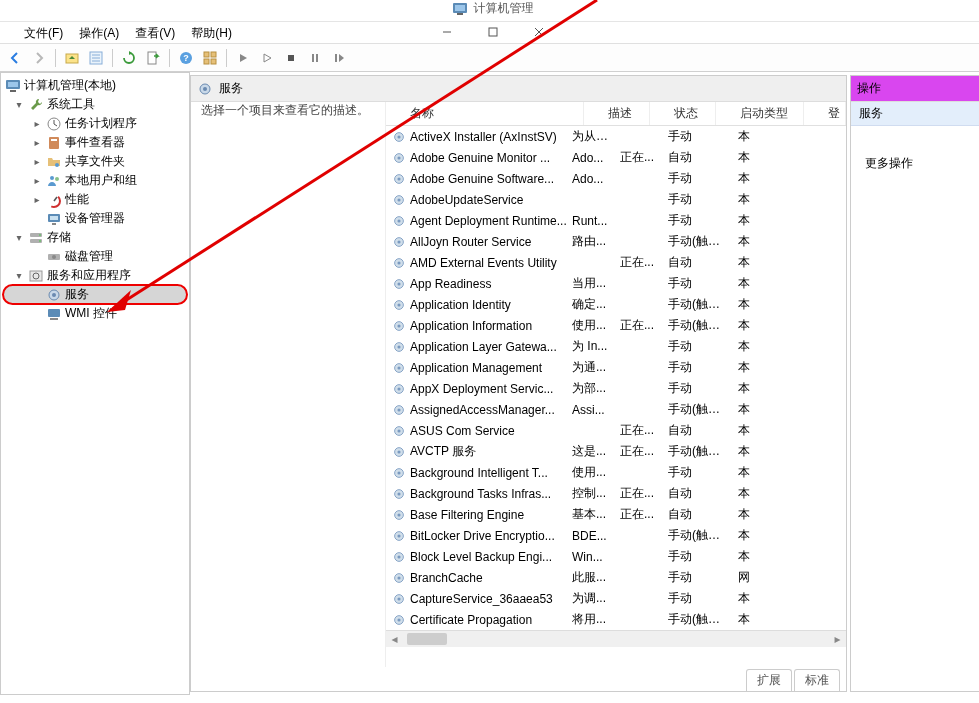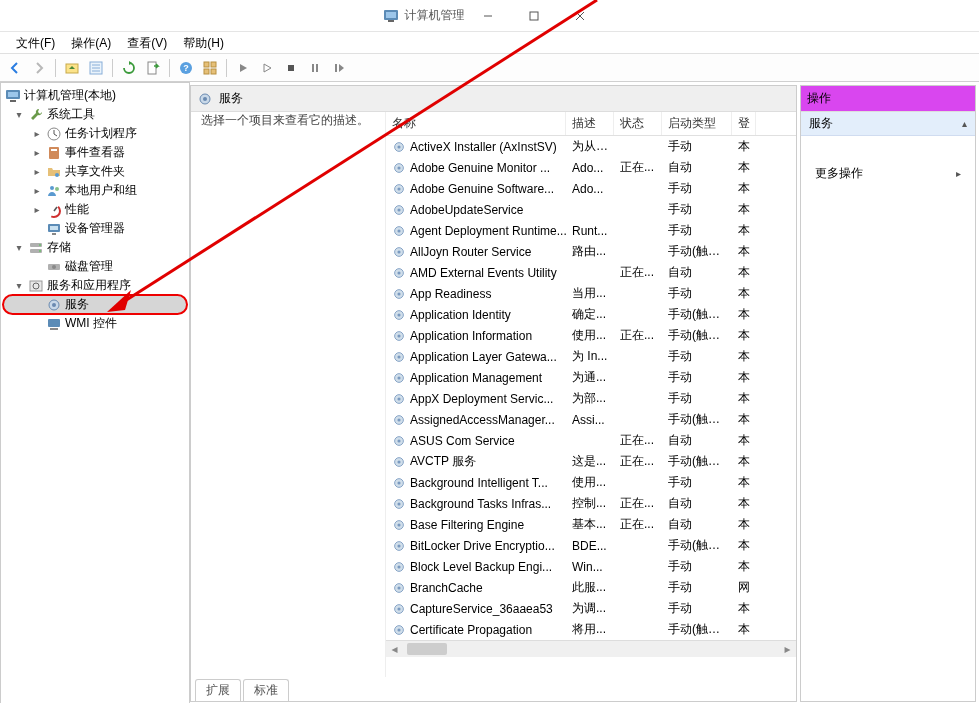--- a/index.html
+++ b/index.html
@@ -1,23 +1,23 @@
 <!DOCTYPE html>
 <html><head>
 <meta charset="utf-8">
 <style>
 * { box-sizing: border-box; margin: 0; padding: 0; }
 body { font-family: "Microsoft YaHei", "Segoe UI", sans-serif; font-size: 12px; color: #000; background: #fff; width: 979px; height: 703px; overflow: hidden; position: relative; }
-.titlebar { display: flex; align-items: center; justify-content: center; height: 32px; padding: 0 0 0 6px; background: #fff; border-bottom: 1px solid #e5e5e5; }
+.titlebar { display: flex; align-items: center; justify-content: flex-start; height: 22px; padding: 0 0 0 6px; background: #fff; border-bottom: 1px solid #e5e5e5; flex-direction: column; }
 .titlebar-left { display: flex; align-items: center; gap: 6px; }
 .titlebar-icon { width: 16px; height: 16px; }
 .titlebar-title { font-size: 12px; color: #555; }
 .win-controls { display: flex; }
 .win-btn { width: 46px; height: 30px; display: flex; align-items: center; justify-content: center; color: #555; background: transparent; border: none; }
-.menubar { display: flex; height: 22px; padding: 0 8px; gap: 0; border-bottom: 1px solid #e0e0e0; }
+.menubar { display: flex; height: 22px; padding: 0 16px; gap: 0; border-bottom: 1px solid #e0e0e0; }
 .menubar-item { padding: 3px 8px 0 8px; font-size: 12px; }
 .toolbar { display: flex; align-items: center; height: 28px; padding: 0 4px; gap: 2px; border-bottom: 1px solid #d0d0d0; background: #fdfdfd; }
 .tb-btn { width: 22px; height: 22px; display: flex; align-items: center; justify-content: center; border: 1px solid transparent; border-radius: 2px; }
 .tb-sep { width: 1px; height: 18px; background: #ccc; margin: 0 3px; }
 .main { display: flex; height: calc(100% - 80px); }
 .tree-panel { width: 190px; flex: 0 0 190px; border: 1px solid #ccc; margin: 0; overflow: auto; }
 .tree { padding: 3px 2px; }
 .tree-item { display: flex; align-items: center; height: 19px; gap: 3px; padding-left: 2px; white-space: nowrap; }
 .tree-item.selected { background: #d6d6d6; }
 .tree-item.highlight { outline: 2px solid #e00; outline-offset: -1px; border-radius: 10px; }
@@ -26,31 +26,31 @@
 .tree-label { font-size: 12px; }
 .indent-0 { padding-left: 2px; }
 .indent-1 { padding-left: 10px; }
 .indent-2 { padding-left: 28px; }
 .center { flex: 1; display: flex; flex-direction: column; margin: 3px 0 3px 0; border: 1px solid #ccc; }
 .center-header { display: flex; align-items: center; height: 26px; background: #efefef; border-bottom: 1px solid #ddd; padding: 0 6px; gap: 6px; }
 .center-body { flex: 1; display: flex; overflow: hidden; }
 .desc-pane { width: 195px; flex: 0 0 195px; padding: 0 10px; font-size: 12px; color: #444; border-right: 1px solid #eee; }
 .list-pane { flex: 1; overflow: auto; }
 .list-header { display: flex; position: sticky; top: 0; background: #fff; border-bottom: 1px solid #e0e0e0; }
-.list-col { padding: 3px 6px; border-right: 1px solid #eee; font-size: 12px; color: #333; }
+.list-col { padding: 3px 6px; border-right: 1px solid #eee; font-size: 12px; color: #333; margin-left: 18px; }
 .col-name { width: 180px; flex: 0 0 180px; }
 .col-desc { width: 48px; flex: 0 0 48px; }
 .col-status { width: 48px; flex: 0 0 48px; }
 .col-start { width: 70px; flex: 0 0 70px; }
 .col-acct { width: 24px; flex: 0 0 24px; }
 .list-row { display: flex; align-items: center; height: 21px; }
 .list-row .cell { padding: 0 6px; font-size: 12px; overflow: hidden; text-overflow: ellipsis; white-space: nowrap; }
 .cell.col-name { display: flex; align-items: center; gap: 4px; }
 .service-icon { width: 14px; height: 14px; flex: 0 0 14px; }
-.tabs { display: flex; height: 22px; padding: 0 4px; margin-top: 2px; }
+.tabs { display: flex; height: 22px; padding: 0 4px; margin-top: 2px; justify-content: flex-end; }
 .tab { padding: 2px 10px 0 10px; border: 1px solid #ccc; border-bottom: none; border-radius: 3px 3px 0 0; margin-right: 2px; background: #fff; font-size: 12px; color: #555; }
 .tab.active { font-weight: 400; }
 .actions-panel { width: 176px; flex: 0 0 176px; border: 1px solid #ccc; margin: 3px; }
 .actions-header { background: #d946ef; padding: 4px 6px; border-bottom: 1px solid #ddd; font-size: 12px; }
 .actions-section { background: #e3eefb; padding: 3px 8px; border-bottom: 1px solid #d0dcf0; font-size: 12px; display:flex; justify-content:space-between; align-items:center;}
 .actions-item { padding: 6px 14px; font-size: 12px; display:flex; justify-content:space-between; align-items:center;margin-top:23px;}
 .scroll-h { height: 17px; background: #f0f0f0; border-top: 1px solid #ddd; display: flex; align-items: center; }
 .scroll-h .thumb { width: 40px; height: 12px; background: #cdcdcd; border-radius: 2px; margin-left: 4px; }
 .scroll-h .arrow { width: 17px; height: 17px; display: flex; align-items: center; justify-content: center; color: #888; }
 

